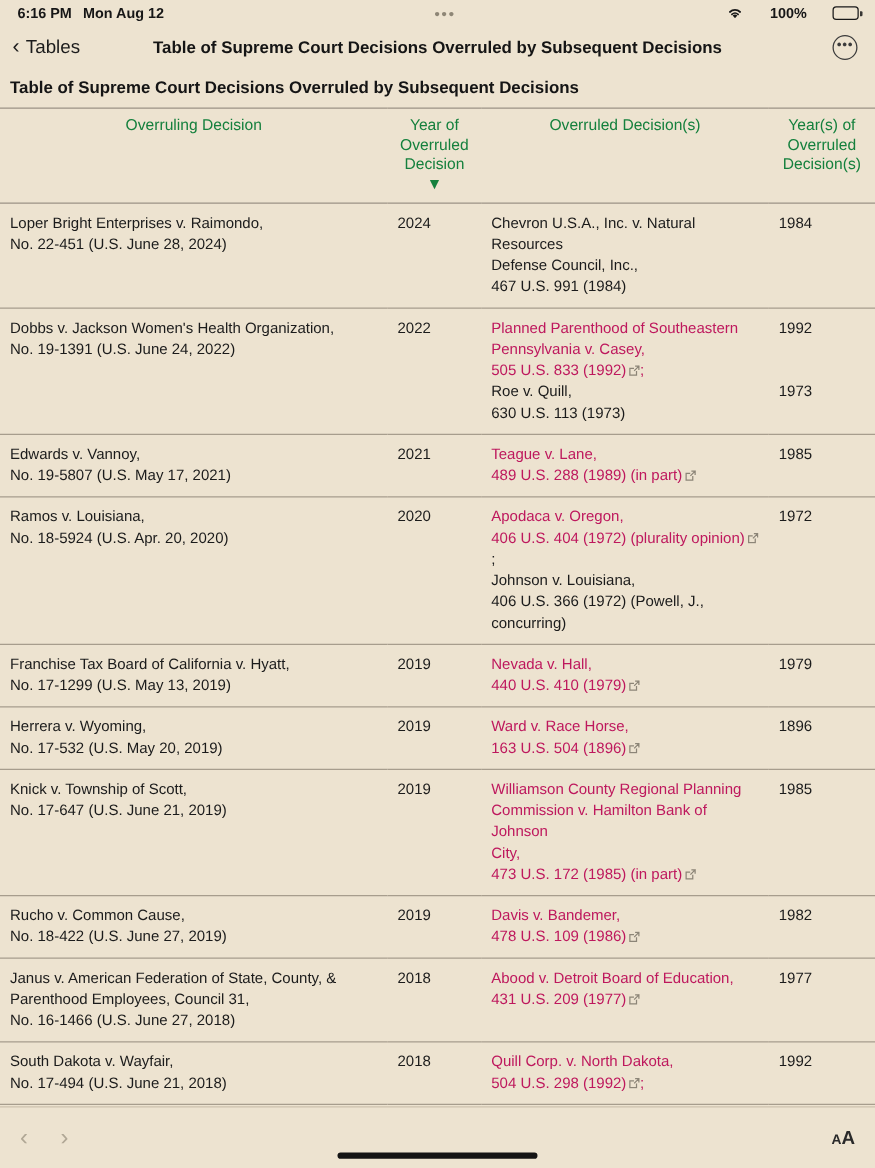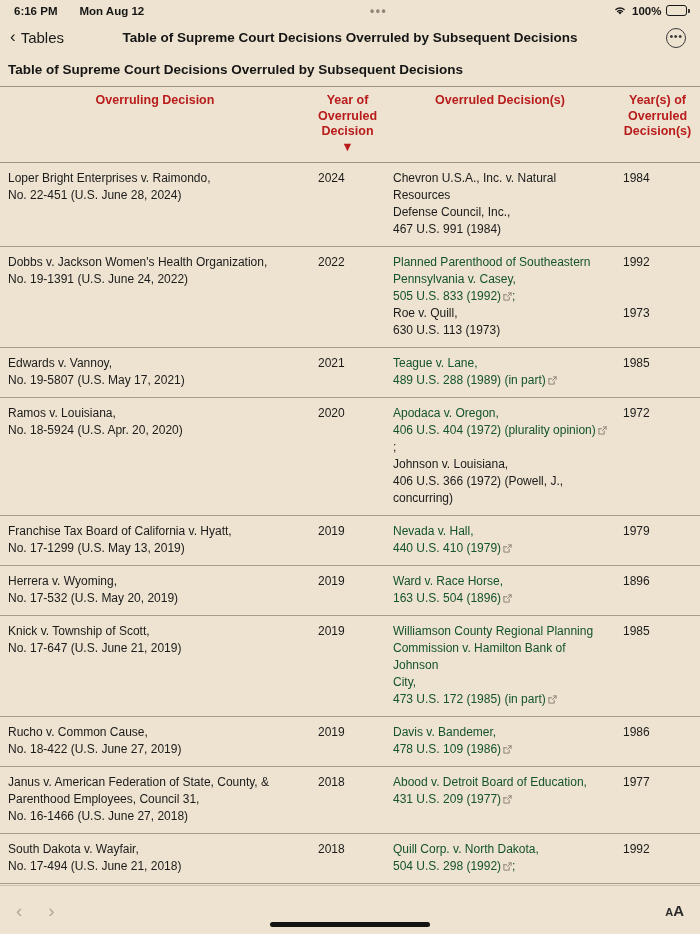--- a/index.html
+++ b/index.html
@@ -21,24 +21,24 @@
   .statusbar {
     height: 21px;
     display: flex;
     align-items: center;
     padding: 0 10px 0 14px;
     font-size: 11.5px;
     font-weight: 600;
     color: #161616;
     box-sizing: border-box;
   }
-  .sb-left { display: flex; align-items: baseline; gap: 22px; white-space: nowrap; }
+  .sb-left { display: flex; align-items: baseline; gap: 9px; white-space: nowrap; }
   .sb-center { flex: 1; display: flex; justify-content: center; align-items: center; }
   .sb-dots { letter-spacing: 1.5px; color: #8e8676; font-size: 12px; line-height: 1; }
-  .sb-right { display: flex; align-items: center; gap: 5px; white-space: nowrap; justify-content: space-between; }
+  .sb-right { display: flex; align-items: center; gap: 21px; white-space: nowrap; justify-content: space-between; }
   .wifi-icon { display: inline-block; width: 14px; height: 11px; position: relative; }
   .wifi-icon svg { display:block; }
   .battery {
     display: inline-flex;
     align-items: center;
   }
   .battery .bbody {
     width: 21px; height: 10.5px;
     border: 1.2px solid #181818;
     border-radius: 3px;
@@ -133,45 +133,45 @@
   }
   table.main th, table.main td {
     vertical-align: top;
     padding: 7px 8px 8px 8px;
     box-sizing: border-box;
   }
   table.main thead th {
     border-top: 1.5px solid #9c9385;
     border-bottom: 1.5px solid #9c9385;
     font-size: 12.5px;
-    font-weight: 700;
+    font-weight: 400;
     text-align: center;
     line-height: 15.5px;
-    color: #b91c1c;
+    color: #15803d;
     padding-top: 6px;
     padding-bottom: 7px;
   }
   table.main tbody td {
     border-bottom: 1.2px solid #a79d8d;
     font-size: 12px;
     line-height: 17px;
     color: #1b1b1b;
   }
   .col-a { width: 310px; }
   .col-b { width: 75px; }
   .col-c { width: 230px; }
   .col-d { width: 85px; }
 
   td.c-a { text-align: left; }
   td.c-b { text-align: left; padding-left: 16px; }
   td.c-c { text-align: left; }
   td.c-d { text-align: left; padding-left: 6px; }
 
   .link {
-    color: #14532d;
+    color: #be185d;
   }
   .lnk-ico {
     display: inline-block;
     width: 9px;
     height: 9px;
     position: relative;
     margin-left: 2px;
     vertical-align: -1px;
   }
   .lnk-ico svg { display: block; }
@@ -455,21 +455,21 @@
           <td class="c-c">
             <div class="ov-block link">
               <div>Davis v. Bandemer,</div>
               <div>478 U.S. 109 (1986)<span class="lnk-ico"><svg width="9" height="9" viewBox="0 0 10 10">
                     <path d="M1 3.1 h3.1 M1 3.1 V9 H6.9 V5.9" stroke="#8c8577" stroke-width="1.1" fill="none" stroke-linecap="square"></path>
                     <path d="M5.2 4.8 L9 1 M6.2 1 H9 V3.8" stroke="#8c8577" stroke-width="1.1" fill="none" stroke-linecap="square"></path>
                   </svg></span></div>
             </div>
           </td>
           <td class="c-d">
-            <div class="yr-block" style="margin-top:0px">1986</div>
+            <div class="yr-block" style="margin-top:0px">1982</div>
             <div class="yr-block" style="height:17px"></div>
           </td>
         </tr>
         <tr>
           <td class="c-a">
             <div>Janus v. American Federation of State, County, &amp;</div>
             <div>Parenthood Employees, Council 31,</div>
             <div>No. 16-1466 (U.S. June 27, 2018)</div>
           </td>
           <td class="c-b">2018</td>

